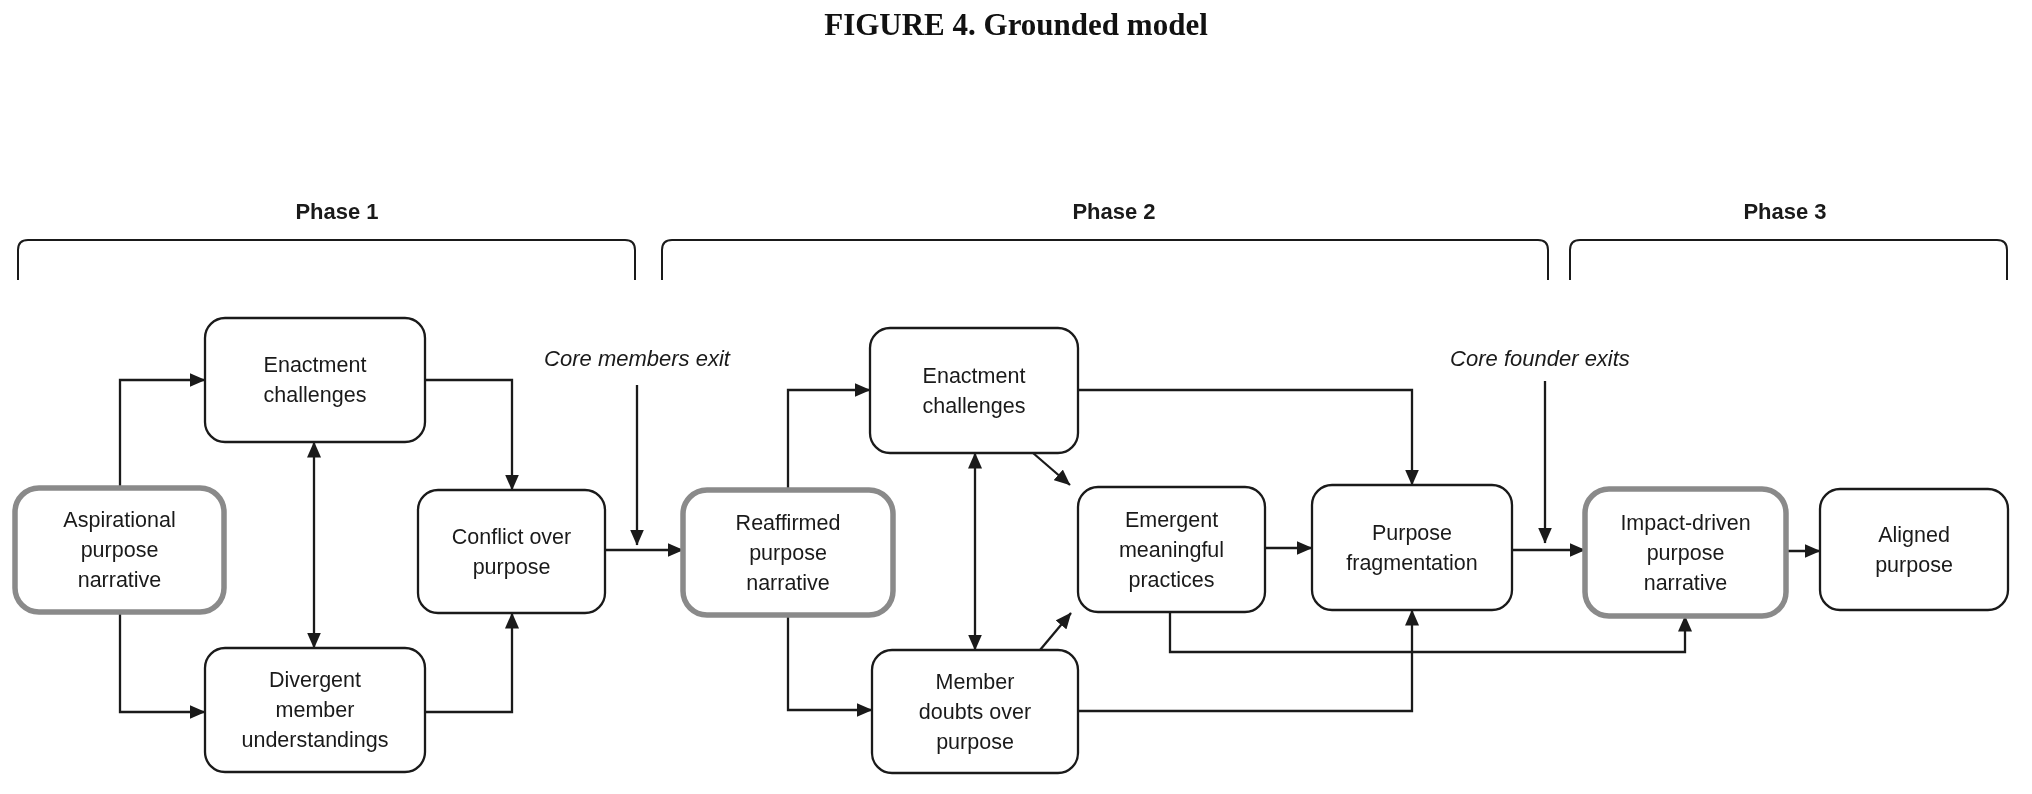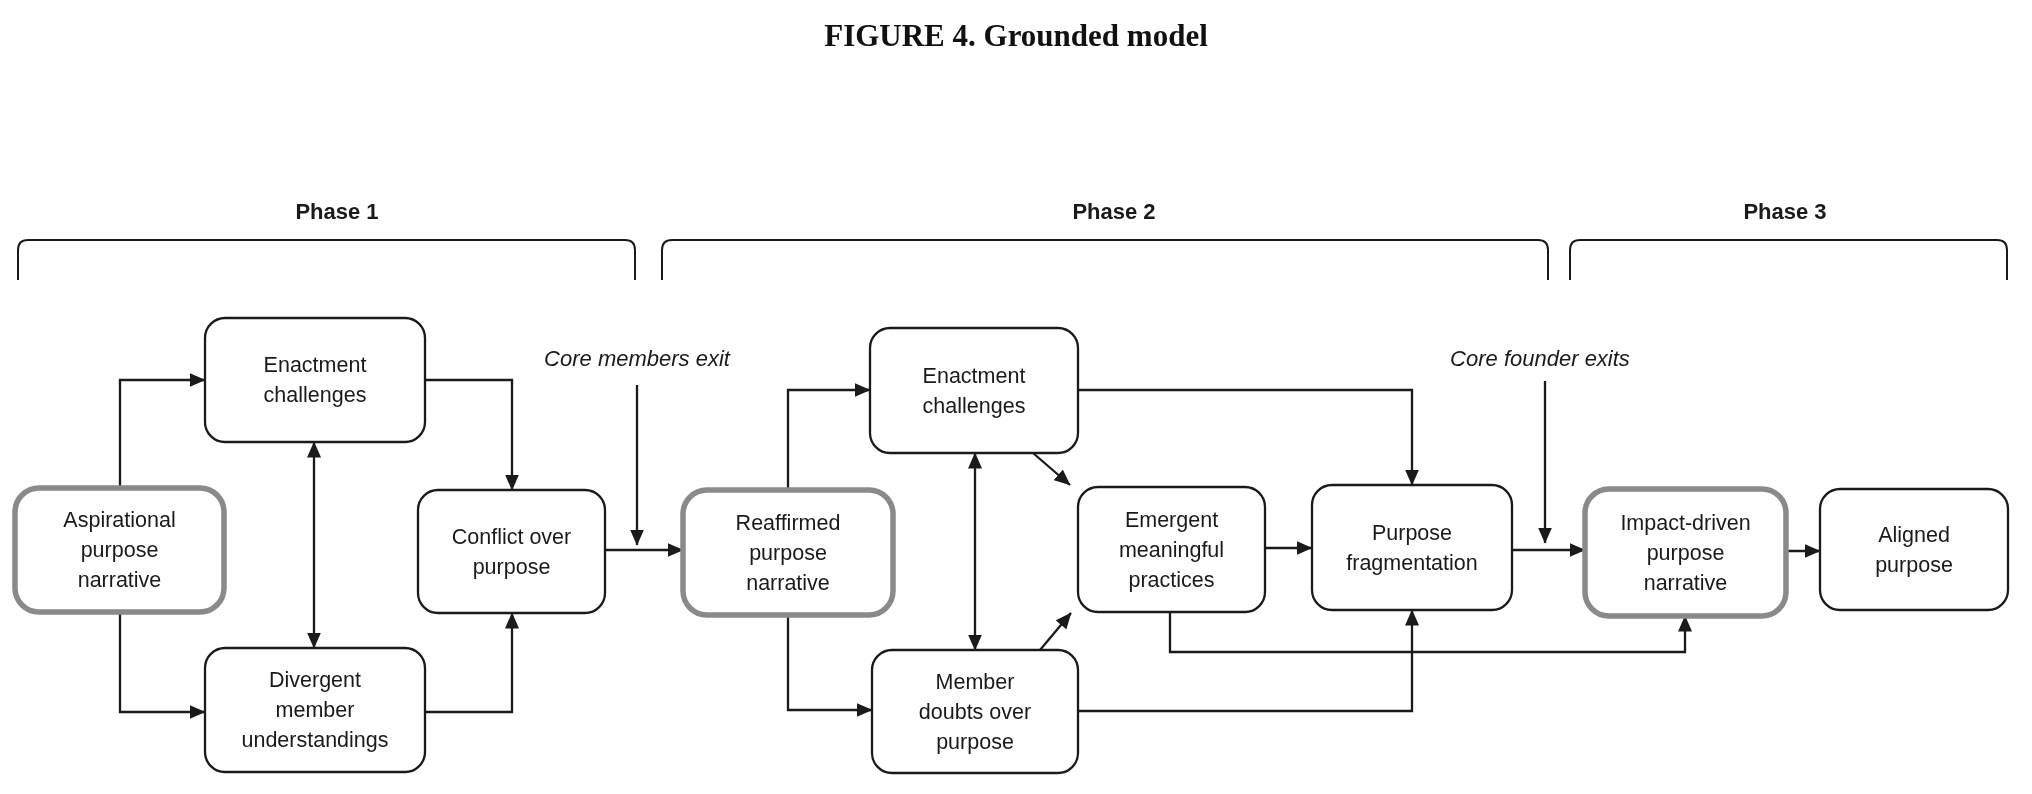--- a/index.html
+++ b/index.html
@@ -6,21 +6,21 @@
   .canvas {
     position: relative;
     width: 2032px;
     height: 794px;
     background: #ffffff;
     font-family: "Liberation Sans", sans-serif;
     overflow: hidden;
   }
   .figure-title {
     position: absolute;
-    top: 18px;
+    top: 7px;
     left: 0;
     right: 0;
     text-align: center;
     font-family: "Liberation Serif", serif;
     font-weight: bold;
     font-size: 31px;
     color: #111111;
   }
   svg.diagram { position: absolute; left: 0; top: 0; }
   svg text { font-family: "Liberation Sans", sans-serif; fill: #1a1a1a; }

